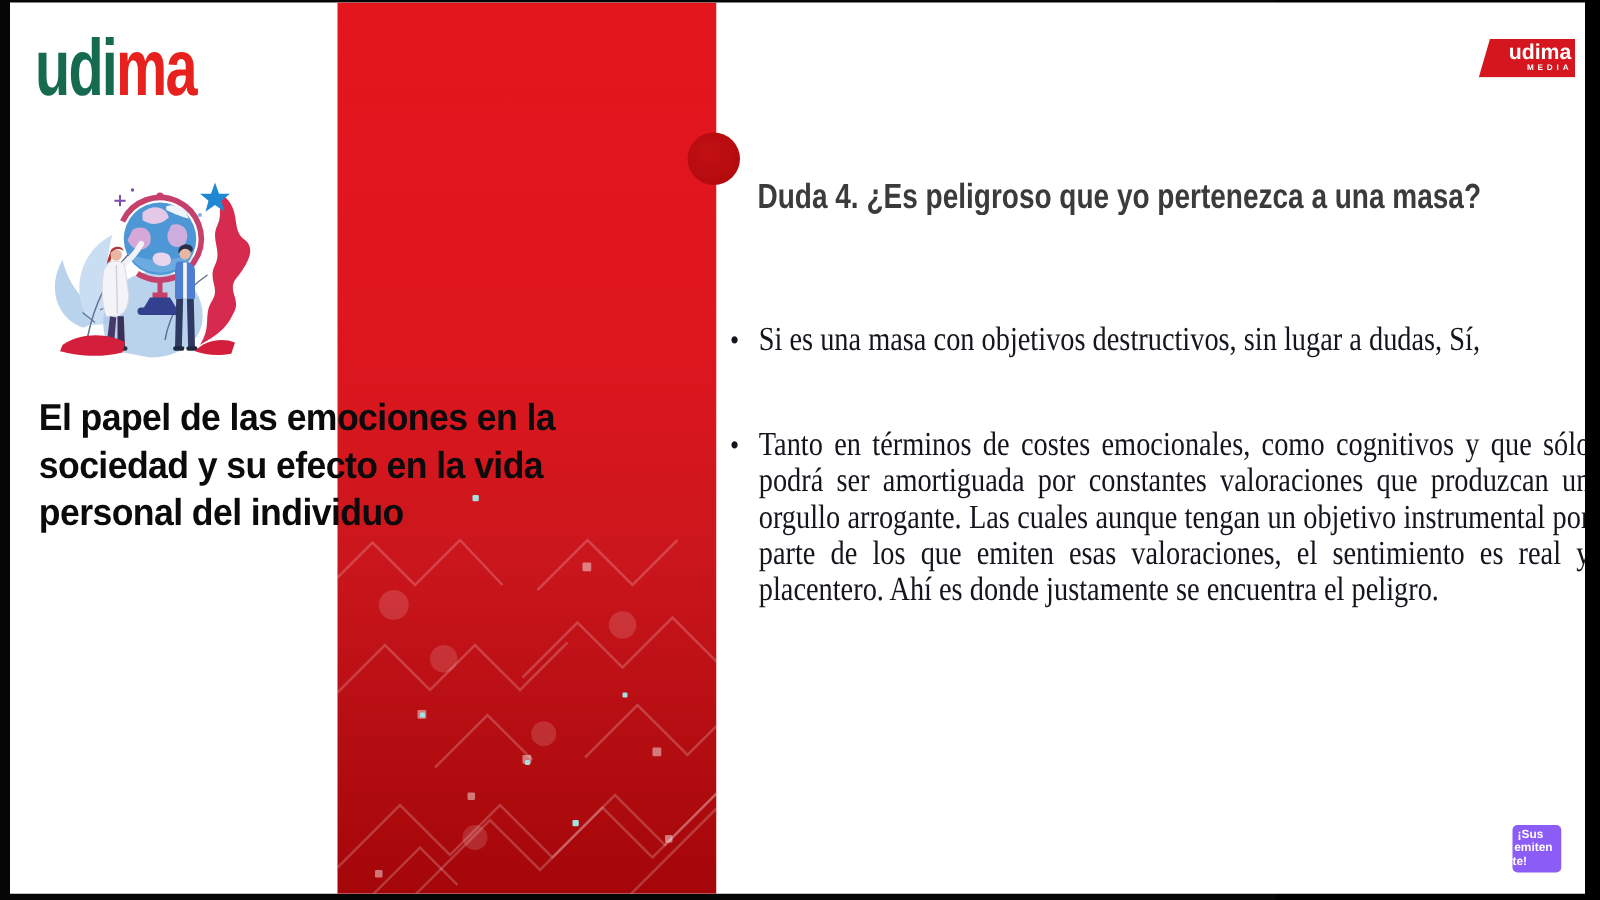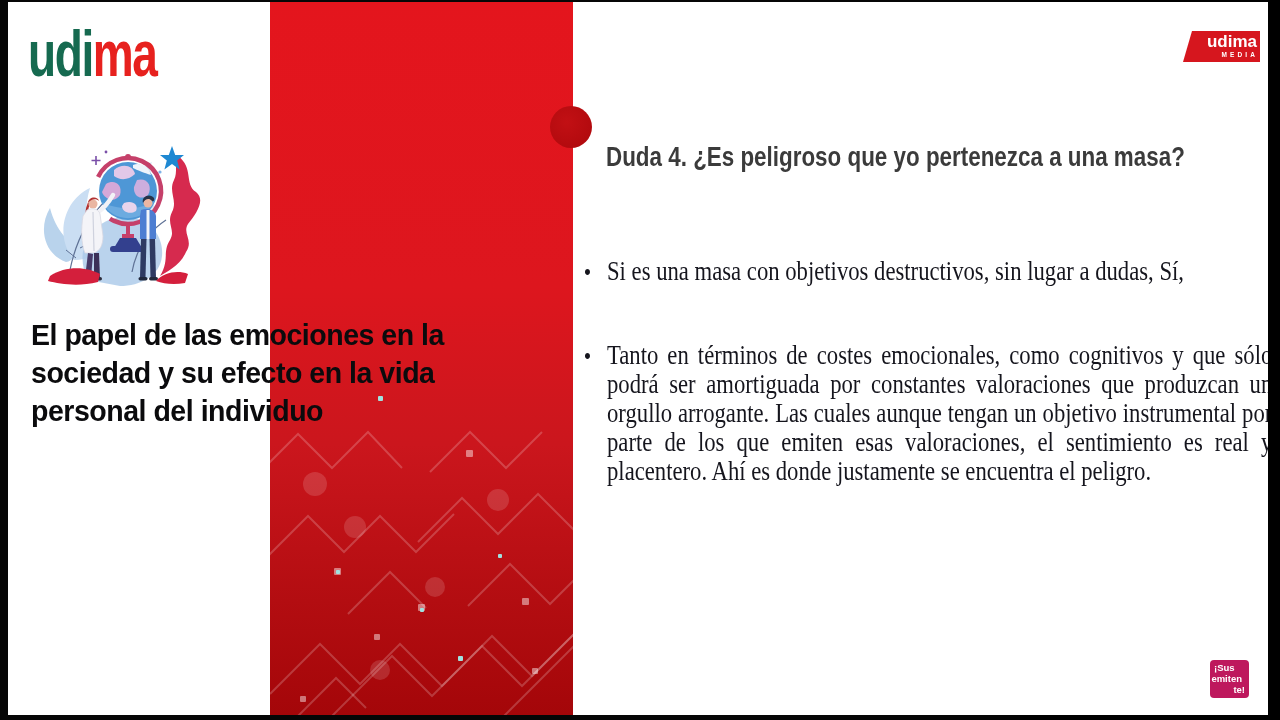--- a/index.html
+++ b/index.html
@@ -46,26 +46,26 @@
   .bullets li::before { content:"•"; position:absolute; left:-27px; top:0;
                         font-family:"Liberation Sans", sans-serif; font-size:22px; color:#15151d; }
 
   
   .media-flag { position:absolute; left:1183px; top:31px; width:77px; height:31px; background:#d6161e;
                 clip-path:polygon(9px 0, 77px 0, 77px 31px, 0 31px); z-index:6; color:#fff; }
   .media-flag .t1 { font-size:17px; font-weight:700; line-height:18px; text-align:right; padding:2px 3px 0 0; }
   .media-flag .t2 { font-size:6.5px; font-weight:700; letter-spacing:3.1px; text-align:right; padding-right:2px; }
 
   
-  .subscribe { position:absolute; left:1210px; top:660px; width:39px; height:38px; background:#be185d;
+  .subscribe { position:absolute; left:1210px; top:660px; width:39px; height:38px; background:#8b5cf6;
                border-radius:4px; z-index:6; color:#fff; font-size:9.5px; line-height:11px;
                font-weight:700; padding-top:2px; cursor:pointer; }
   .subscribe .s1 { text-align:left; padding-left:4px; }
   .subscribe .s2 { text-align:right; padding-right:7px; }
-  .subscribe .s3 { text-align:right; padding-right:4px; }
+  .subscribe .s3 { padding-right:4px; }
 </style>
 </head>
 <body>
 
 <div class="frame">
   <div class="stage">
 
     <div class="band">
       <svg width="303" height="713" viewBox="0 0 303 713">
         <g fill="none" stroke="rgba(255,255,255,0.20)" stroke-width="2">

